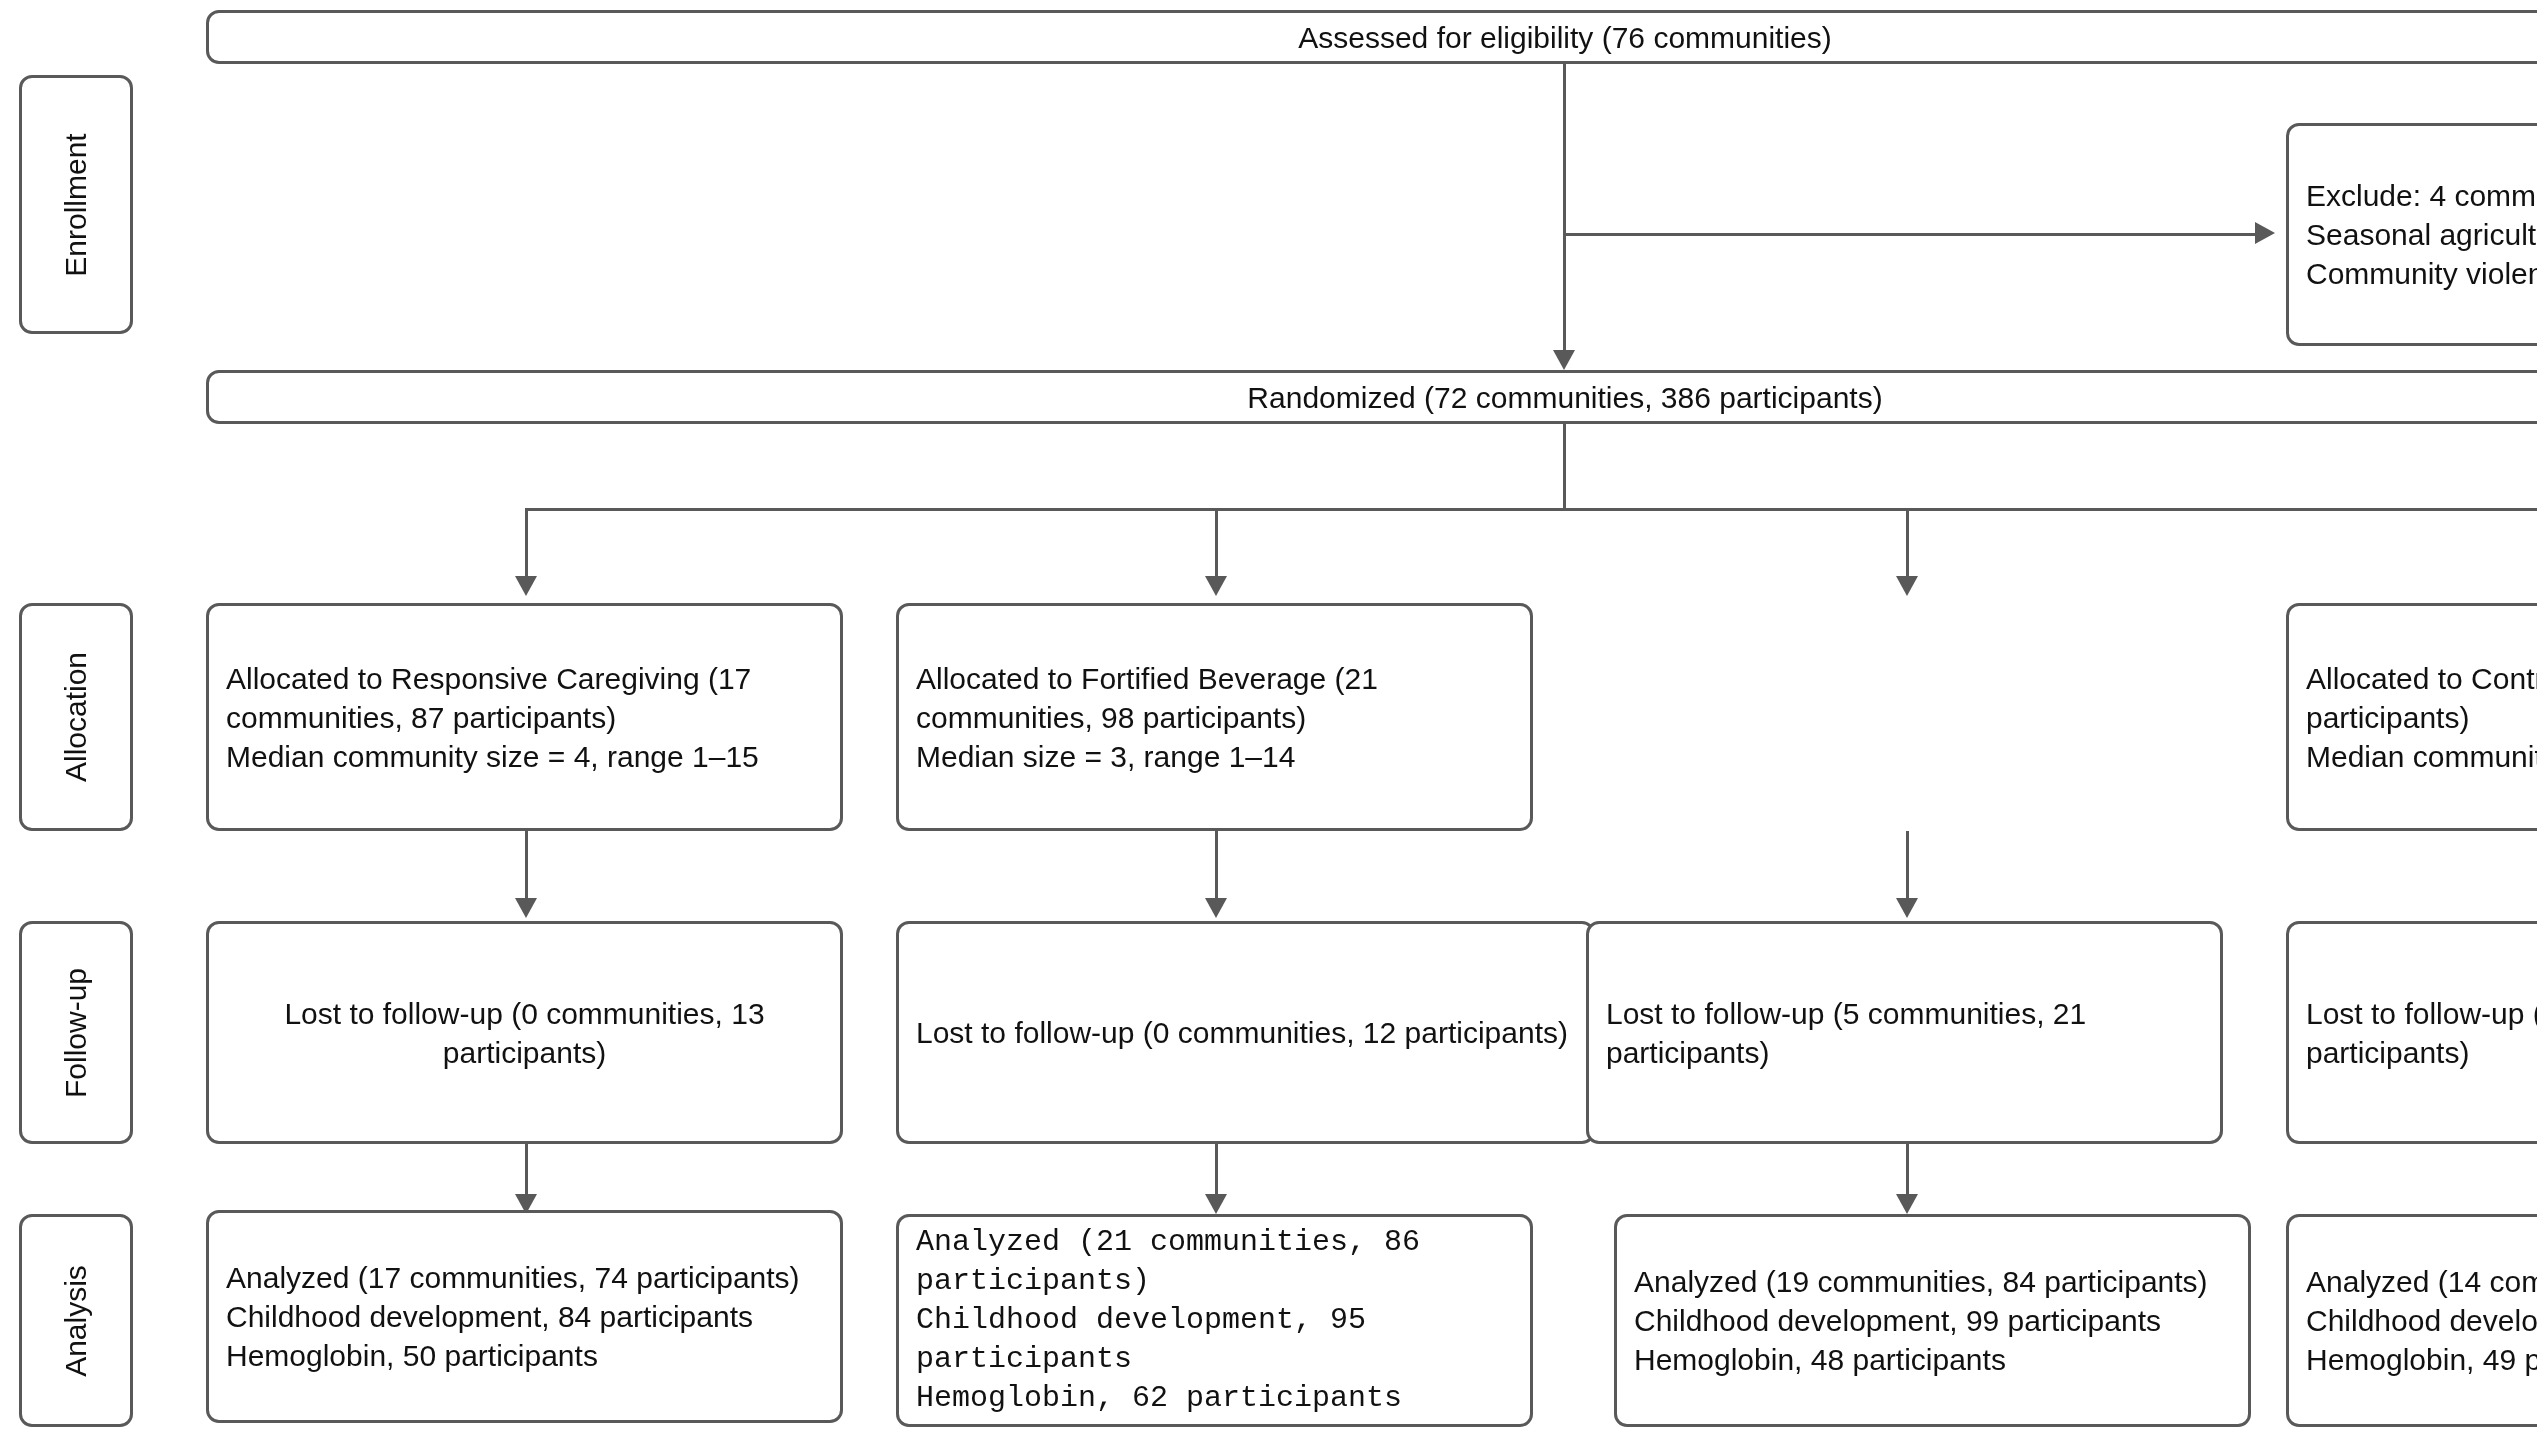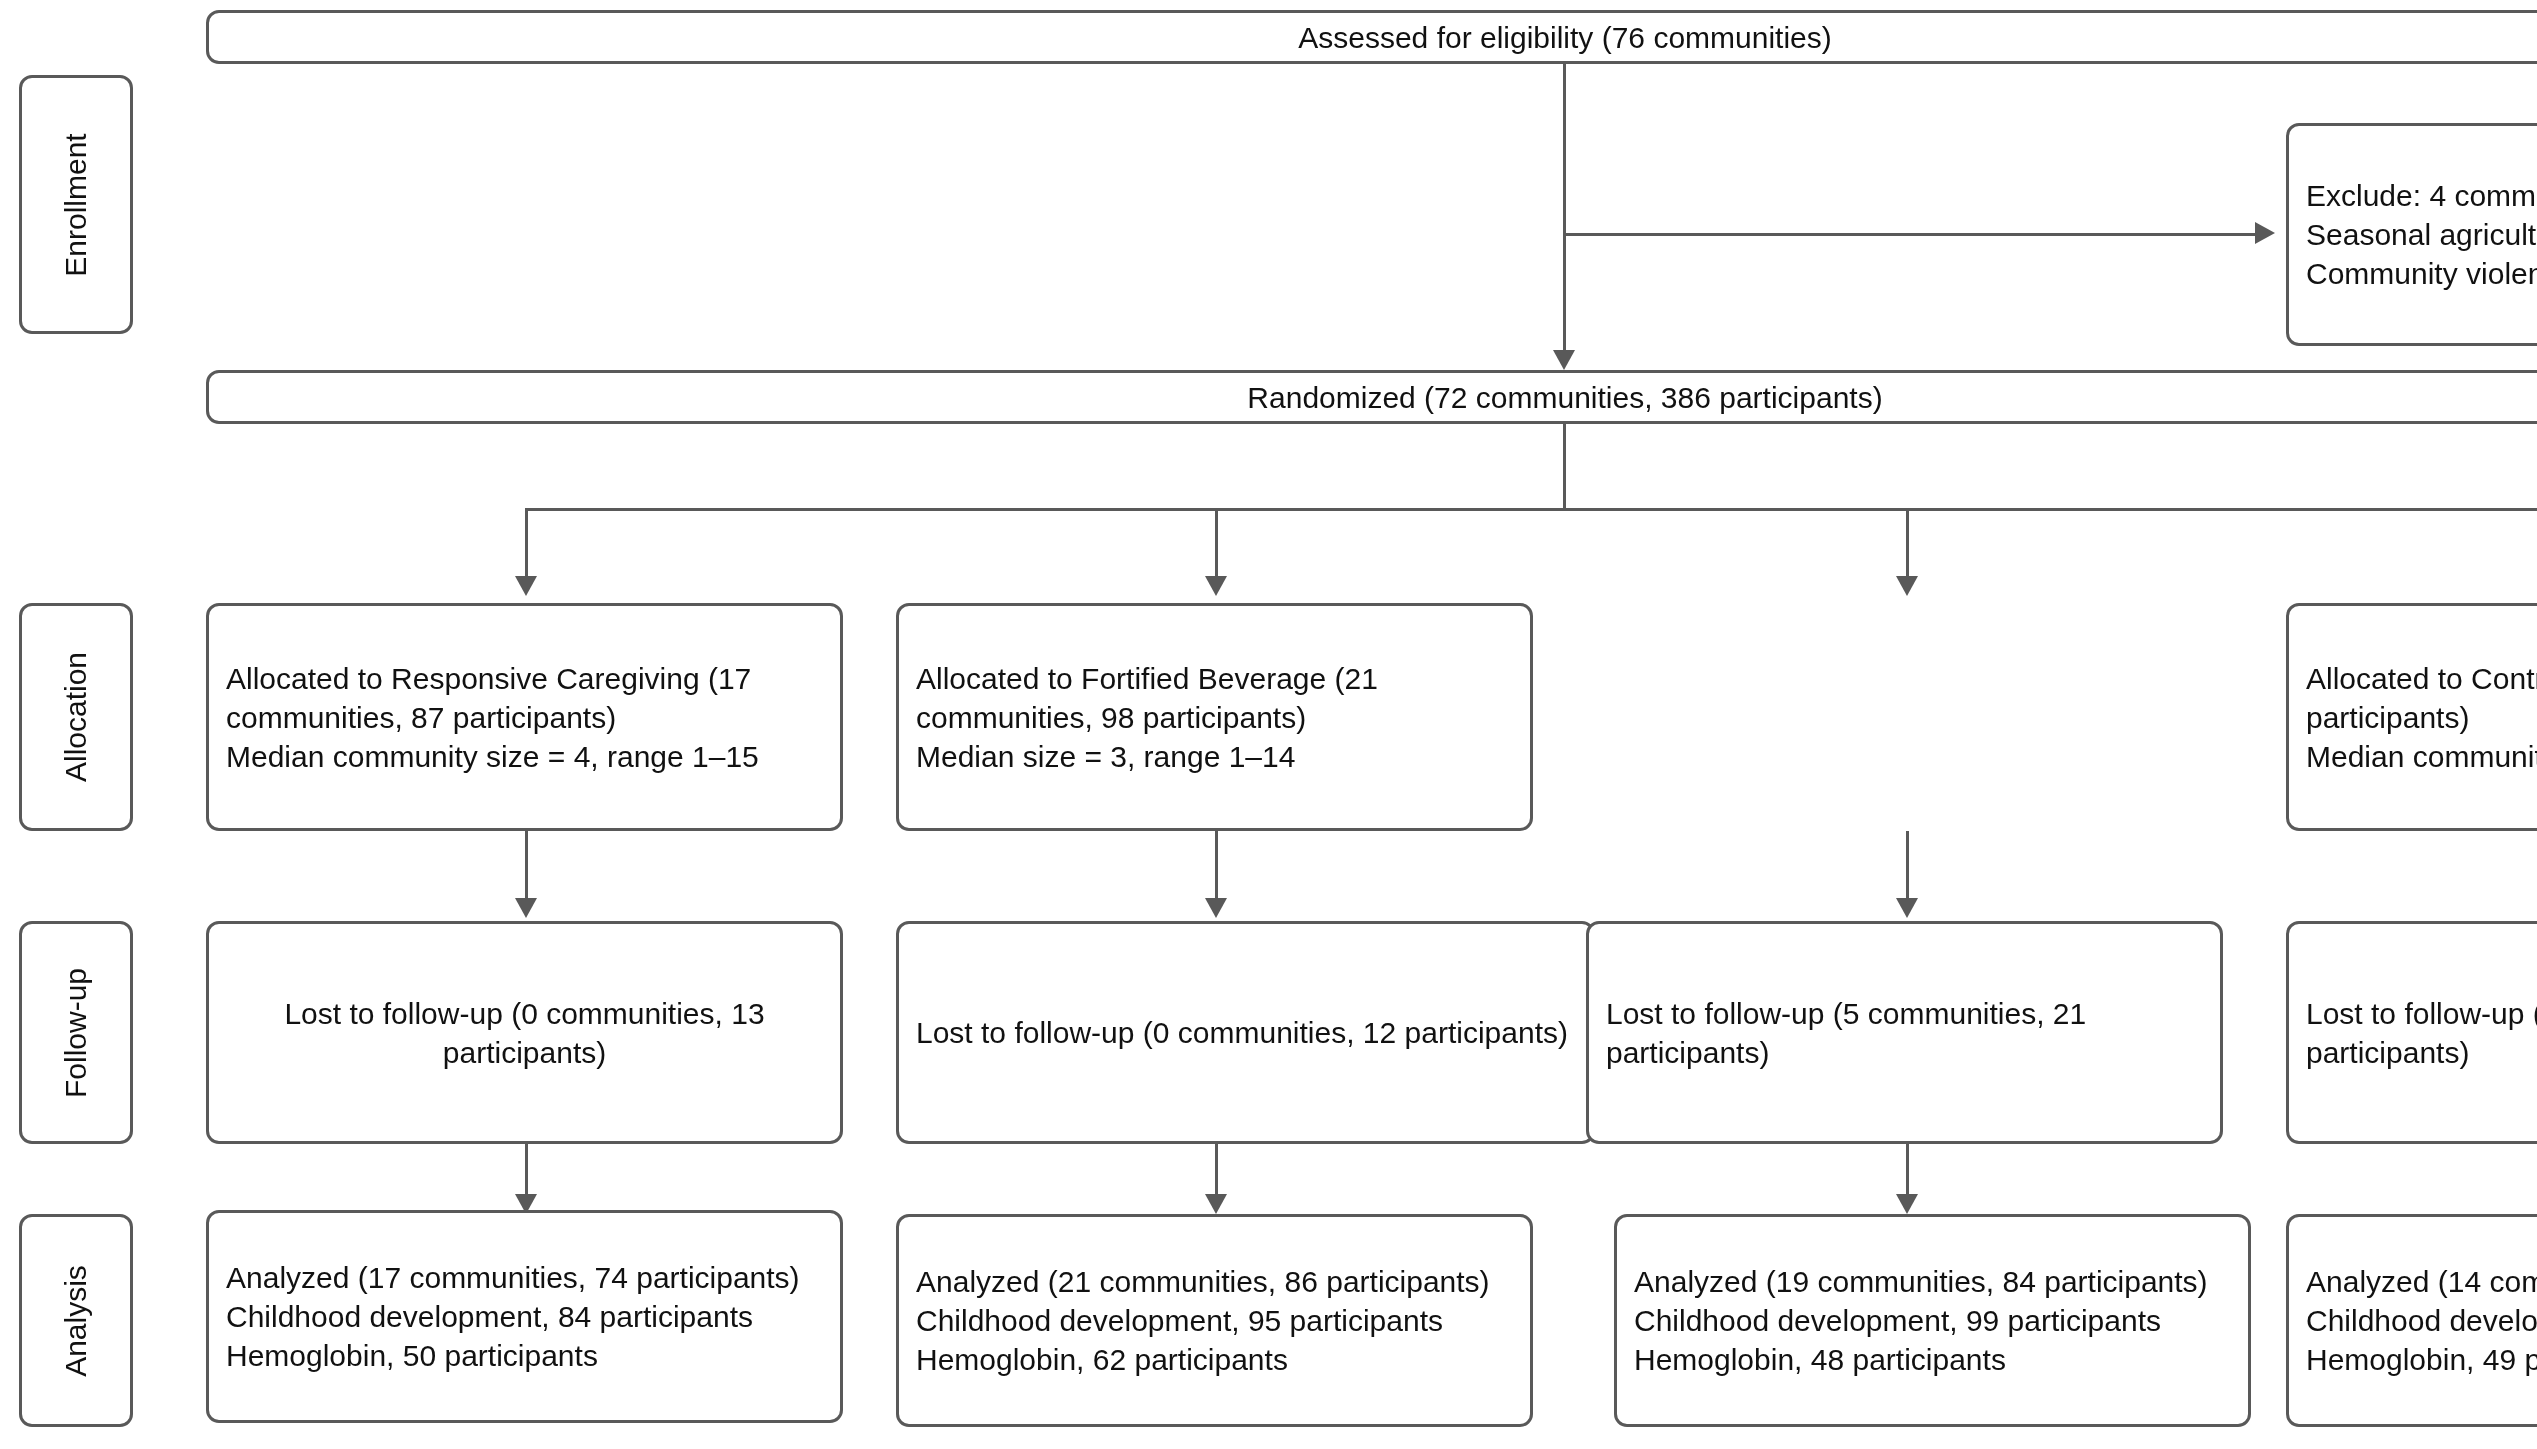--- a/index.html
+++ b/index.html
@@ -194,21 +194,21 @@
 
   <div class="vline" style="left:1906px; top:1144px; height:51px;"></div>
   <div class="arrow-down" style="left:1896px; top:1194px;"></div>
 
   <div class="node" style="left:206px; top:1210px; width:637px; height:213px;">
     <span class="txt">Analyzed (17 communities, 74 participants)
 Childhood development, 84 participants
 Hemoglobin, 50 participants</span>
   </div>
 
-  <div class="node" style="left:896px; top:1214px; width:637px; height:213px;">
+  <div class="node" style="left:896px; top:1214px; width:637px; height:213px;font-family:Liberation Mono, monospace;">
     <span class="txt">Analyzed (21 communities, 86 participants)
 Childhood development, 95 participants
 Hemoglobin, 62 participants</span>
   </div>
 
   <div class="node" style="left:1586px; top:1214px; width:637px; height:213px;margin-left:28px;">
     <span class="txt">Analyzed (19 communities, 84 participants)
 Childhood development, 99 participants
 Hemoglobin, 48 participants</span>
   </div>

